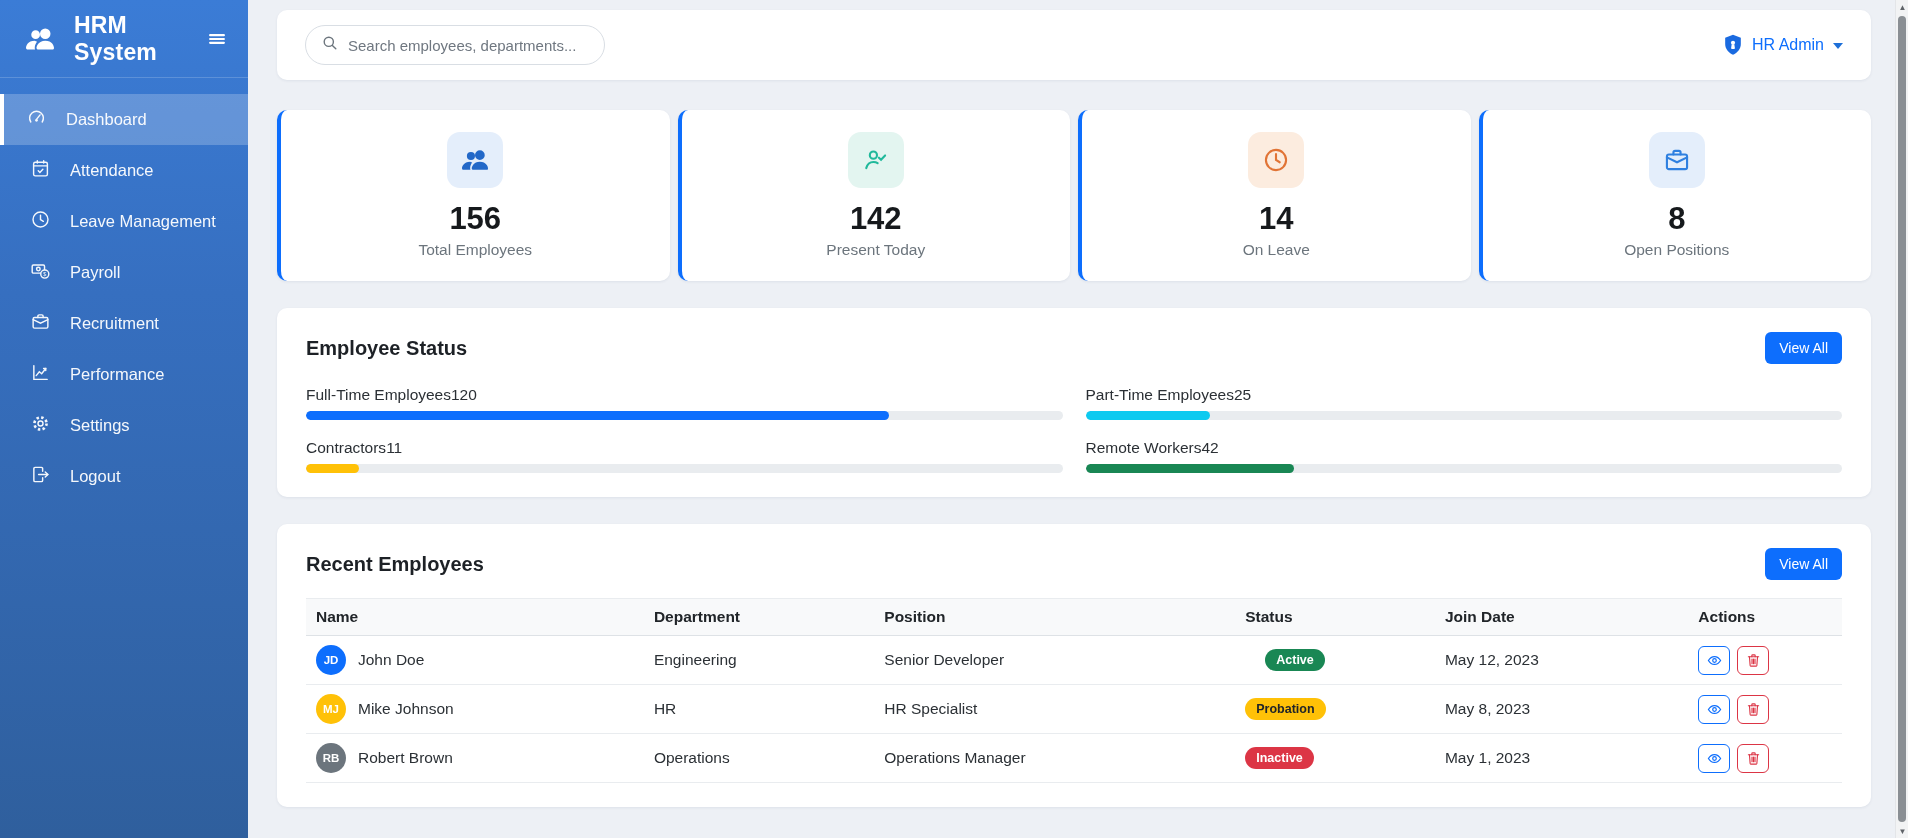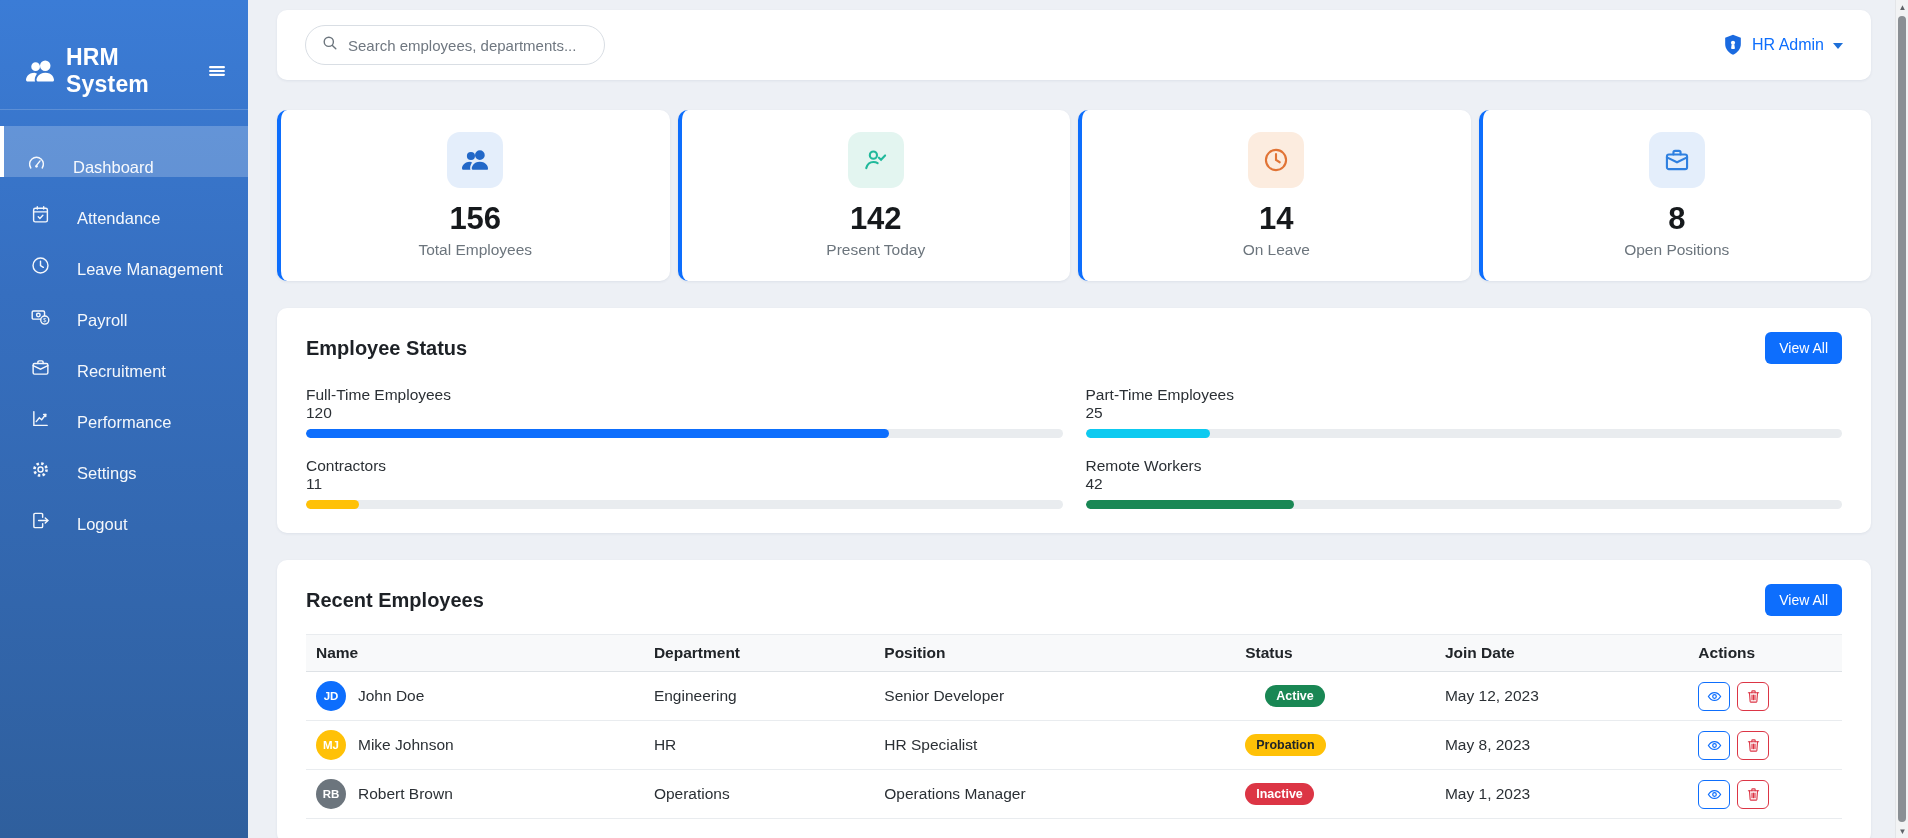--- a/index.html
+++ b/index.html
@@ -10,32 +10,31 @@
     color:#212529;
     position:relative;
   }
   
   .sidebar {
     position:absolute; left:0; top:0; width:248px; height:838px;
     background:linear-gradient(180deg,#3b7cd6 0%,#366fc0 35%,#2f5f9d 100%);
     color:#fff; z-index:5;
   }
   .brand {
-    display:flex; align-items:center; gap:12px;
+    display:flex; align-items:center; gap:20px;
     padding:0 20px 0 26px; height:78px;
     border-bottom:1px solid rgba(255,255,255,0.18);
-    margin-top:32px;
   }
   .brand-icon svg { width:28px; height:28px; display:block; }
   .brand-title { font-size:23px; font-weight:700; letter-spacing:.2px; flex:1; }
   .hamburger { cursor:pointer; display:flex; align-items:center; }
   .hamburger svg { width:22px; height:22px; }
   .nav { margin-top:16px; }
   .nav-item {
-    display:flex; align-items:flex-end; gap:27px;
+    display:flex; align-items:center; gap:20px;
     height:51px; padding-left:27px; cursor:pointer;
     font-size:16.5px; color:rgba(255,255,255,0.95);
     border-left:4px solid transparent;
   }
   .nav-item svg { width:19px; height:19px; flex-shrink:0; opacity:.95; }
   .nav-item.active {
     background:rgba(255,255,255,0.22);
     border-left:4px solid #ffffff;
     padding-left:23px;
   }
@@ -96,21 +95,21 @@
     background:#0d6efd; color:#fff; border:none; border-radius:6px;
     font-size:14px; font-family:"Liberation Sans", sans-serif;
     padding:8px 14px; cursor:pointer;
   }
   
   .progress-grid {
     display:grid; grid-template-columns:1fr 1fr; column-gap:23px; row-gap:19px;
     margin-top:22px;
   }
   .progress-item {}
-  .progress-meta { display:flex; font-size:15.5px; color:#2b3035; margin-bottom:7px;flex-direction:column; }
+  .progress-meta { display:flex; font-size:15.5px; color:#2b3035; margin-bottom:7px; }
   .progress-track { height:9px; background:#e9ecef; border-radius:5px; overflow:hidden; }
   .progress-fill { height:100%; border-radius:5px; }
   
   .emp-table { width:100%; border-collapse:collapse; margin-top:18px; font-size:15.5px; }
   .emp-table th {
     background:#f8f9fa; text-align:left; font-weight:600; color:#212529;
     padding:9px 10px; border-top:1px solid #e9ecef; border-bottom:1px solid #dee2e6;
   }
   .emp-table td { padding:9px 10px; border-bottom:1px solid #e9ecef; color:#2b3035; height:48px; }
   .col-name{width:22%} .col-dept{width:15%} .col-pos{width:23.5%} .col-status{width:13%} .col-date{width:16.5%} .col-actions{width:10%}

